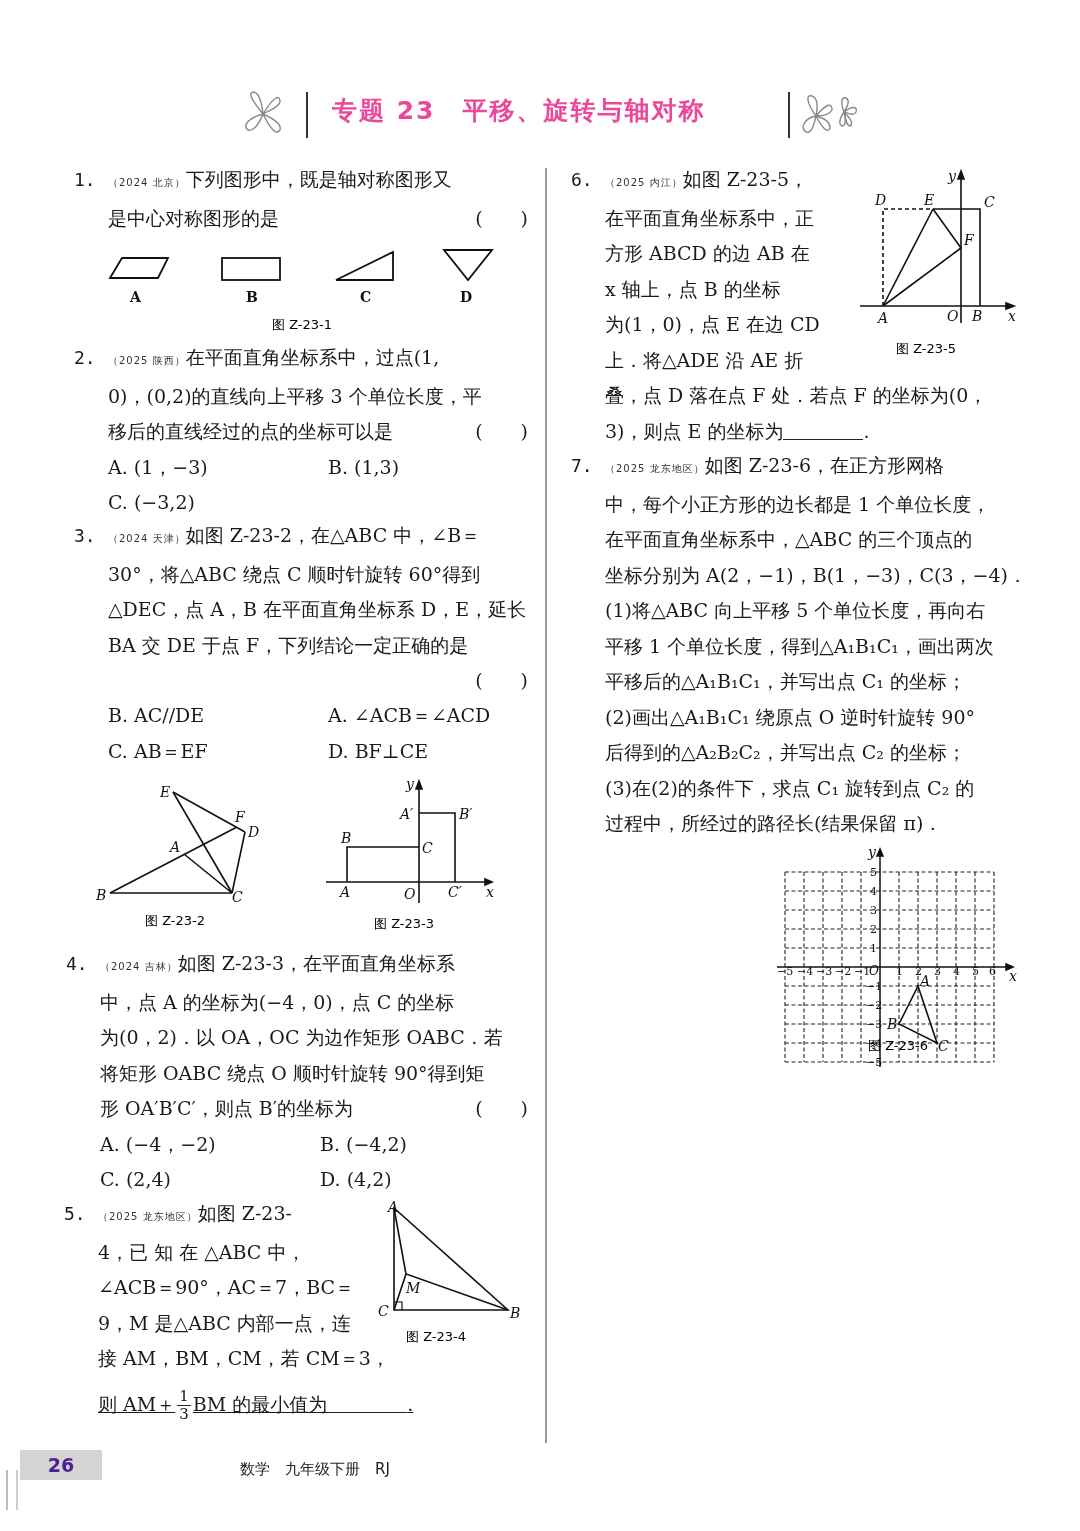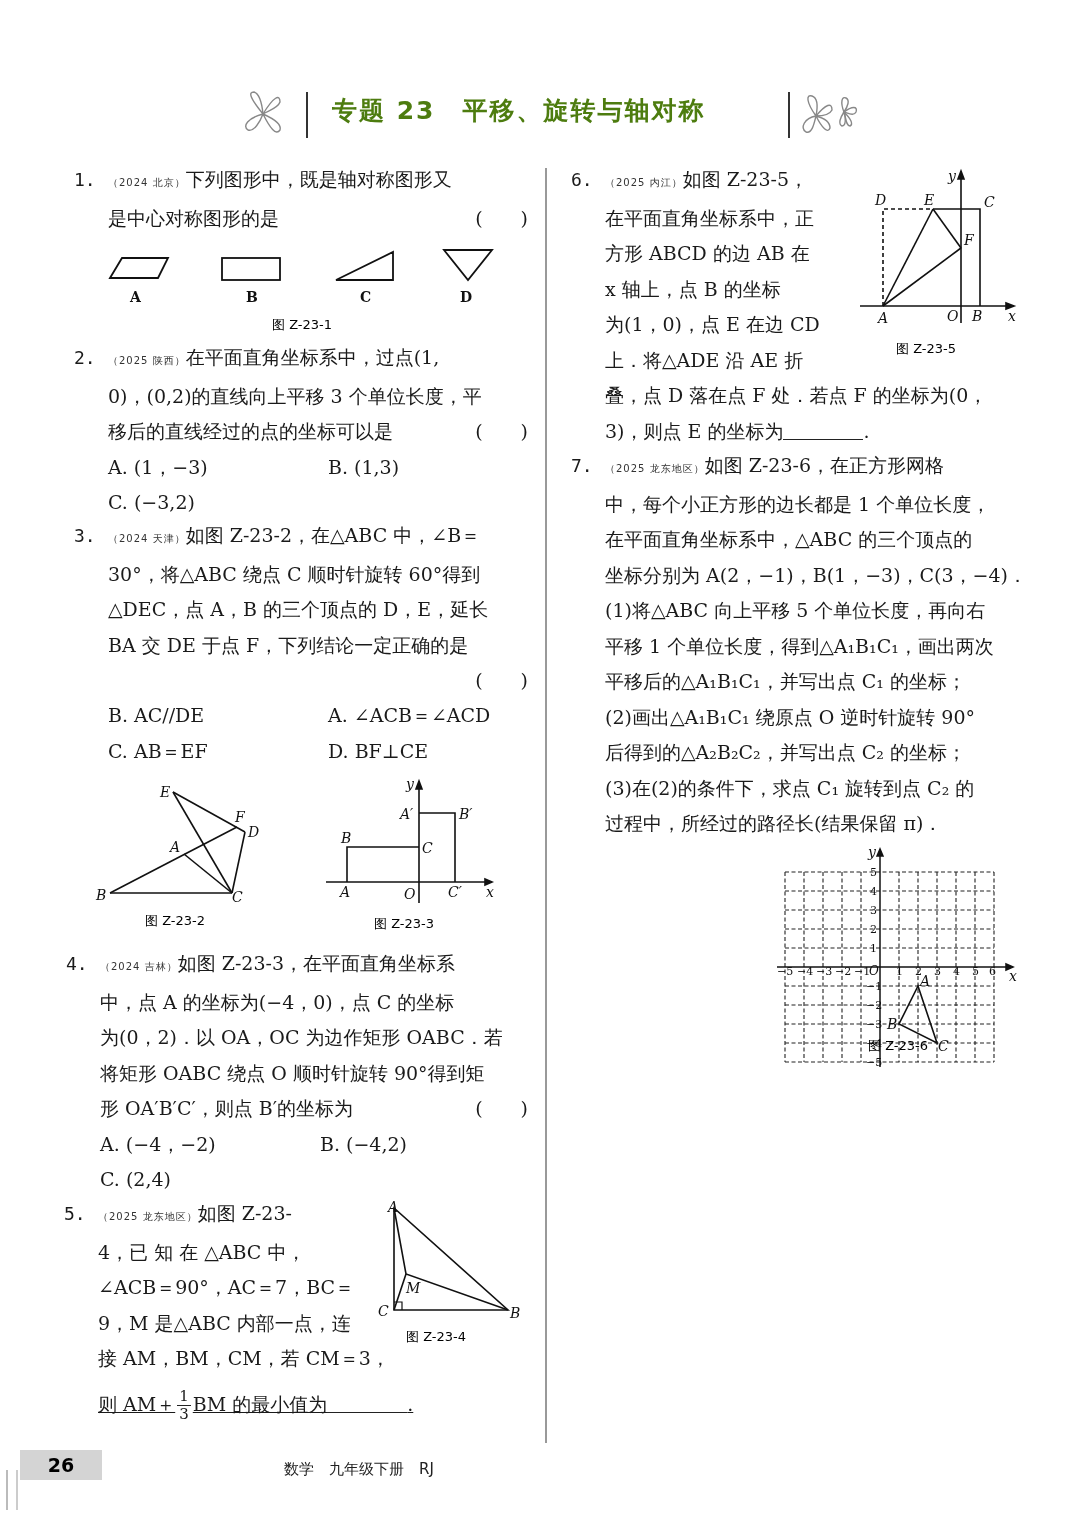--- a/index.html
+++ b/index.html
@@ -5,44 +5,44 @@
   html, body { margin: 0; padding: 0; }
   body {
     width: 1080px; height: 1531px; background: #ffffff; position: relative; overflow: hidden;
     font-family: "DejaVu Serif", serif; color: #1a1a1a;
   }
   .header { position: absolute; left: 240px; top: 84px; width: 620px; height: 56px; }
   .header .flower { position: absolute; top: 4px; }
   .header .bar { position: absolute; top: 8px; width: 2px; height: 46px; background: #333; }
   .header .title {
     position: absolute; left: 92px; top: 10px; font-family: "DejaVu Sans", sans-serif;
-    font-weight: bold; font-size: 25px; letter-spacing: 2px; color: #4d7c0f; white-space: nowrap;
+    font-weight: bold; font-size: 25px; letter-spacing: 2px; color: #ec4899; white-space: nowrap;
   }
   .col-divider { position: absolute; left: 545px; top: 168px; width: 1.5px; height: 1275px; background: #999; }
 
   .q { position: absolute; font-size: 19px; line-height: 35.5px; }
   .q .num { position: absolute; left: -34px; top: 0; font-family: "DejaVu Sans Mono", monospace; font-size: 18px; }
   .src { font-family: "DejaVu Sans", sans-serif; font-size: 10px; color: #333; letter-spacing: 1px; }
   .line { white-space: nowrap; display: block; position: relative; }
   .paren { position: absolute; right: 0; top: 0; }
   .opts { display: grid; grid-template-columns: 220px 220px; }
   .blank { display: inline-block; width: 80px; border-bottom: 1.5px solid #222; height: 20px; vertical-align: -2px; }
   .caption { position: absolute; font-family: "DejaVu Sans", sans-serif; font-size: 13px; color: #000000; white-space: nowrap; }
   .fig { position: absolute; }
   .fig text { font-family: "DejaVu Serif", serif; font-style: italic; font-size: 14px; fill: #111; }
   .fig text.up { font-style: normal; font-weight: bold; font-family: "DejaVu Serif", serif; }
   .frac { display: inline-flex; flex-direction: column; align-items: center; vertical-align: middle; font-size: 15px; line-height: 17px; margin: 0 2px; }
   .frac .n { border-bottom: 1px solid #222; padding: 0 2px; }
 
   .footer-tab {
     position: absolute; left: 20px; top: 1450px; width: 82px; height: 30px; background: #d4d4d4;
-    font-family: "DejaVu Sans", sans-serif; font-weight: bold; font-size: 19px; text-align: center; line-height: 30px; color: #000000;
+    font-family: "DejaVu Sans", sans-serif; font-weight: bold; font-size: 19px; text-align: center; line-height: 30px; color: #4c1d95;
   }
   .footer-edge { position: absolute; left: 6px; top: 1470px; width: 8px; height: 40px; border-left: 2px solid #bbb; border-right: 2px solid #ccc; }
-  .footer-text { position: absolute; left: 240px; top: 1460px; font-family: "DejaVu Sans", sans-serif; font-size: 15px; color: #222; white-space: pre; margin-left: 44px; }
+  .footer-text { position: absolute; left: 240px; top: 1460px; font-family: "DejaVu Sans", sans-serif; font-size: 15px; color: #222; white-space: pre; }
 </style>
 </head>
 <body>
 
 <div class="header">
   <svg class="flower" style="left:0;" width="46" height="52" viewBox="0 0 46 52">
     <g fill="none" stroke="#888" stroke-width="1.4">
       <path d="M23 26 C10 10 8 4 14 4 C20 6 22 16 23 26Z"></path>
       <path d="M23 26 C34 8 40 6 40 14 C38 20 30 22 23 26Z"></path>
       <path d="M23 26 C8 30 2 38 8 42 C14 44 20 34 23 26Z"></path>
@@ -94,21 +94,21 @@
     <span>A. (1，−3)</span>
     <span>B. (1,3)</span>
     <span>C. (−3,2)</span>
   </div>
 </div>
 
 <div class="q" style="left:108px; top:518px; width:420px;">
   <span class="num">3.</span>
   <span class="line"><span class="src">（2024 天津）</span><span>如图 Z-23-2，在△ABC 中，∠B＝</span></span>
   <span class="line">30°，将△ABC 绕点 C 顺时针旋转 60°得到</span>
-  <span class="line">△DEC，点 A，B 的三个顶点的 D，E，延长</span>
+  <span class="line">△DEC，点 A，B 在平面直角坐标系 D，E，延长</span>
   <span class="line">BA 交 DE 于点 F，下列结论一定正确的是</span>
   <span class="line" style="height:35px;">
       <span class="paren">(　　)</span>
     </span>
   <div class="opts">
     <span>B. AC//DE</span>
     <span>A. ∠ACB＝∠ACD</span>
     <span>C. AB＝EF</span>
     <span>D. BF⊥CE</span>
   </div>
@@ -157,20 +157,21 @@
   <span class="num">4.</span>
   <span class="line"><span class="src">（2024 吉林）</span><span>如图 Z-23-3，在平面直角坐标系</span></span>
   <span class="line">中，点 A 的坐标为(−4，0)，点 C 的坐标</span>
   <span class="line">为(0，2)．以 OA，OC 为边作矩形 OABC．若</span>
   <span class="line">将矩形 OABC 绕点 O 顺时针旋转 90°得到矩</span>
   <span class="line"><span>形 OA′B′C′，则点 B′的坐标为</span><span class="paren">(　　)</span></span>
   <div class="opts">
     <span>A. (−4，−2)</span>
     <span>B. (−4,2)</span>
     <span>C. (2,4)</span>
+    <span>D. (4,2)</span>
   </div>
 </div>
 
 <div class="q" style="left:98px; top:1196px; width:270px;">
   <span class="num">5.</span>
   <span class="line"><span class="src">（2025 龙东地区）</span><span>如图 Z-23-</span></span>
   <span class="line">4，已 知 在 △ABC 中，</span>
   <span class="line">∠ACB＝90°，AC＝7，BC＝</span>
   <span class="line">9，M 是△ABC 内部一点，连</span>
   <span class="line">接 AM，BM，CM，若 CM＝3，</span>

